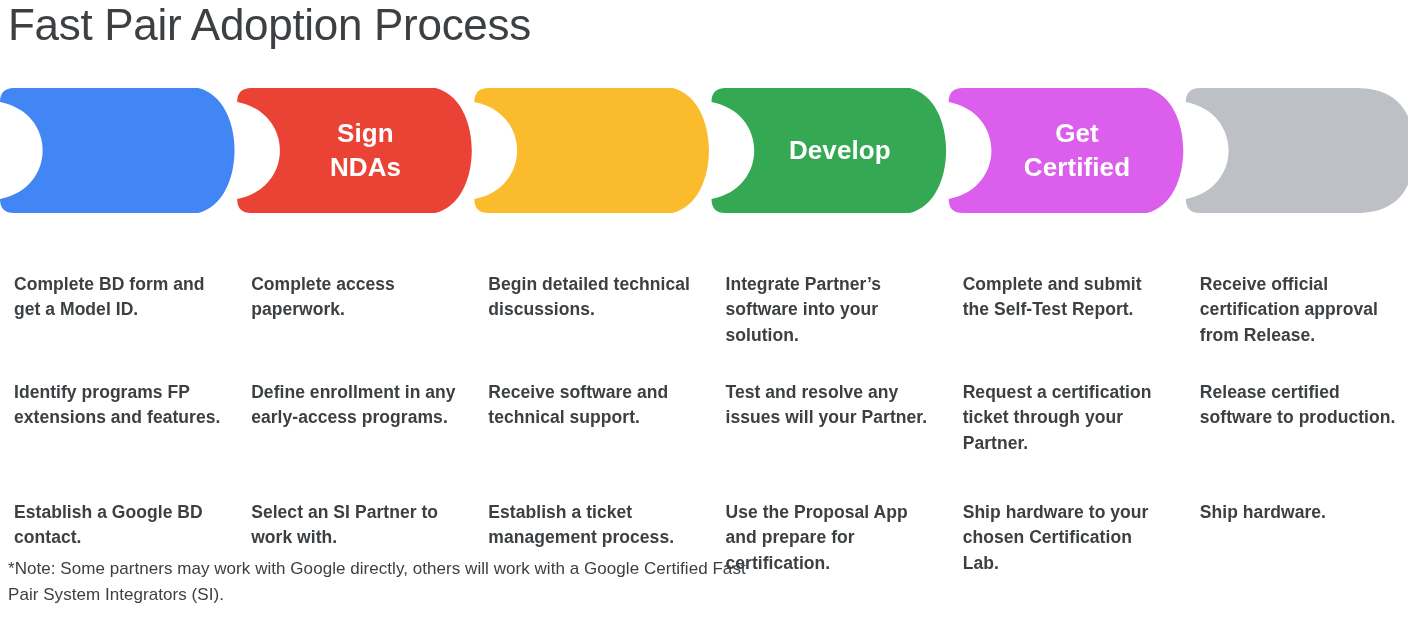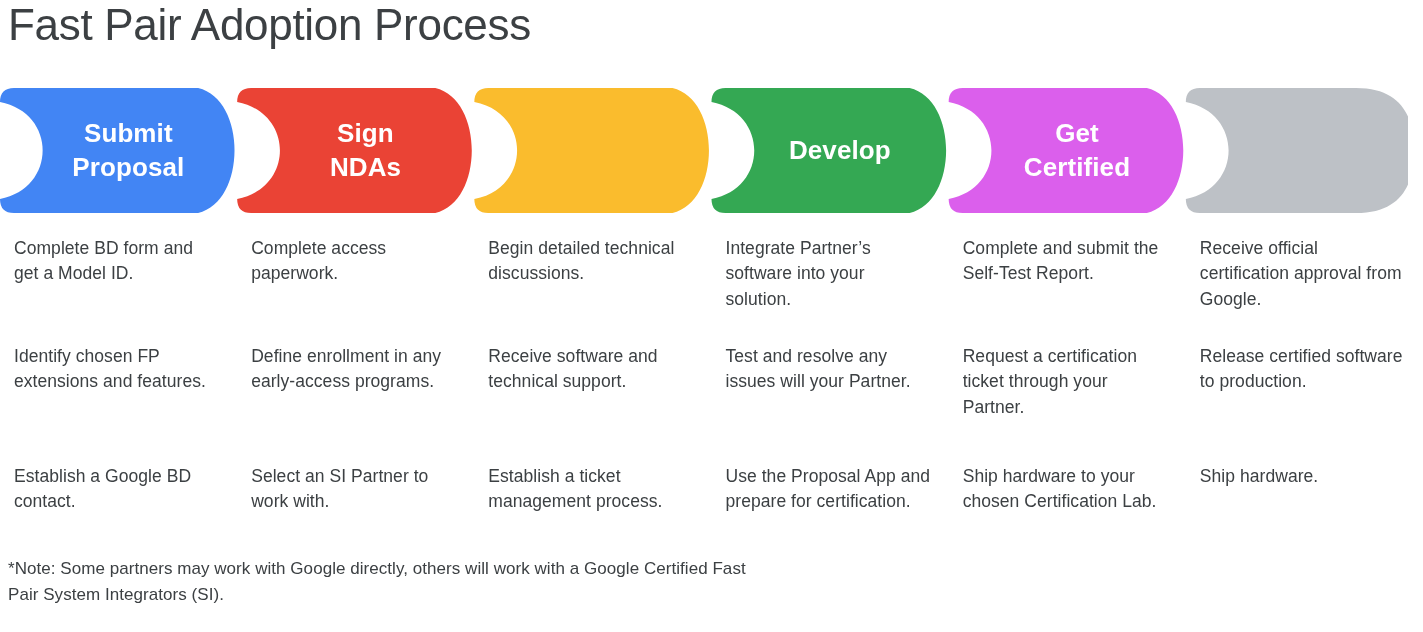--- a/index.html
+++ b/index.html
@@ -81,22 +81,23 @@
   }
   .column {
     position: absolute;
     top: 0;
   }
   .item {
     position: absolute;
     color: #3c4043;
     font-size: 17.5px;
     line-height: 1.45;
-    font-weight: 400;
+    font-weight: 700;
     letter-spacing: 0.05px;
+    margin-top: 36px;
   }
   .item.r0 { top: 0px; }
   .item.r1 { top: 108px; }
   .item.r2 { top: 228px; }
 
   
   .footnote {
     position: absolute;
     left: 8px;
     top: 556px;
@@ -119,41 +120,37 @@
         <path d="M 14 0 L 198.16666666666666 0 C 246.76666666666665 11.25 246.76666666666665 113.75 198.16666666666666 125 L 14 125 Q 0 125 0 111 L 0 111 C 57 100 57 25 0 14 Q 0 0 14 0 Z" fill="#4285F4"></path>
         <path d="M 251.16666666666666 0 L 435.3333333333333 0 C 483.93333333333334 11.25 483.93333333333334 113.75 435.3333333333333 125 L 251.16666666666666 125 Q 237.16666666666666 125 237.16666666666666 111 L 237.16666666666666 111 C 294.16666666666663 100 294.16666666666663 25 237.16666666666666 14 Q 237.16666666666666 0 251.16666666666666 0 Z" fill="#EA4335"></path>
         <path d="M 488.3333333333333 0 L 672.5 0 C 721.1 11.25 721.1 113.75 672.5 125 L 488.3333333333333 125 Q 474.3333333333333 125 474.3333333333333 111 L 474.3333333333333 111 C 531.3333333333333 100 531.3333333333333 25 474.3333333333333 14 Q 474.3333333333333 0 488.3333333333333 0 Z" fill="#FABC2D"></path>
         <path d="M 725.5 0 L 909.6666666666666 0 C 958.2666666666667 11.25 958.2666666666667 113.75 909.6666666666666 125 L 725.5 125 Q 711.5 125 711.5 111 L 711.5 111 C 768.5 100 768.5 25 711.5 14 Q 711.5 0 725.5 0 Z" fill="#34A853"></path>
         <path d="M 962.6666666666666 0 L 1146.8333333333333 0 C 1195.4333333333332 11.25 1195.4333333333332 113.75 1146.8333333333333 125 L 962.6666666666666 125 Q 948.6666666666666 125 948.6666666666666 111 L 948.6666666666666 111 C 1005.6666666666666 100 1005.6666666666666 25 948.6666666666666 14 Q 948.6666666666666 0 962.6666666666666 0 Z" fill="#DB5FEC"></path>
         <path d="M 1199.8333333333333 0 L 1356 0 C 1405.3 0 1414 33.75 1414 62.5 C 1414 91.25 1405.3 125 1356 125 L 1199.8333333333333 125 Q 1185.8333333333333 125 1185.8333333333333 111 L 1185.8333333333333 111 C 1242.8333333333333 100 1242.8333333333333 25 1185.8333333333333 14 Q 1185.8333333333333 0 1199.8333333333333 0 Z" fill="#BDC1C6"></path>
       </svg>
   </div>
 
   <div class="stage-labels" id="stage-labels">
-      <div class="stage-label" style="left: 28.5px; width: 199.667px;">
-        <span>Submit</span>
-        <span>Proposal</span>
-      </div>
       <div class="stage-label" style="left: 265.667px; width: 199.667px;">
         <span>Sign</span>
         <span>NDAs</span>
       </div>
       <div class="stage-label" style="left: 740px; width: 199.667px;">
         <span>Develop</span>
       </div>
       <div class="stage-label" style="left: 977.167px; width: 199.667px; text-align: center;">
         <span>Get</span>
         <span>Certified</span>
       </div>
     </div>
 
   <div class="columns" id="columns">
       <div class="column" style="left: 14px; width: 207.167px;">
         <div class="item r0">Complete BD form and get a Model ID.</div>
-        <div class="item r1">Identify chosen FP extensions and features.</div>
+        <div class="item r1">Identify programs FP extensions and features.</div>
         <div class="item r2">Establish a Google BD contact.</div>
       </div>
       <div class="column" style="left: 251.167px; width: 207.167px;">
         <div class="item r0">Complete access paperwork.</div>
         <div class="item r1">Define enrollment in any early-access programs.</div>
         <div class="item r2">Select an SI Partner to work with.</div>
       </div>
       <div class="column" style="left: 488.333px; width: 207.167px;">
         <div class="item r0">Begin detailed technical discussions.</div>
         <div class="item r1">Receive software and technical support.</div>
@@ -163,21 +160,21 @@
         <div class="item r0">Integrate Partner’s software into your solution.</div>
         <div class="item r1">Test and resolve any issues will your Partner.</div>
         <div class="item r2">Use the Proposal App and prepare for certification.</div>
       </div>
       <div class="column" style="left: 962.667px; width: 207.167px;">
         <div class="item r0">Complete and submit the Self-Test Report.</div>
         <div class="item r1">Request a certification ticket through your Partner.</div>
         <div class="item r2">Ship hardware to your chosen Certification Lab.</div>
       </div>
       <div class="column" style="left: 1199.83px; width: 207.167px;">
-        <div class="item r0">Receive official certification approval from Google.</div>
+        <div class="item r0">Receive official certification approval from Release.</div>
         <div class="item r1">Release certified software to production.</div>
         <div class="item r2">Ship hardware.</div>
       </div>
     </div>
 
   <div class="footnote">*Note: Some partners may work with Google directly, others will work with a Google Certified Fast Pair System Integrators (SI).</div>
 
 </div>
 
 </body></html>

